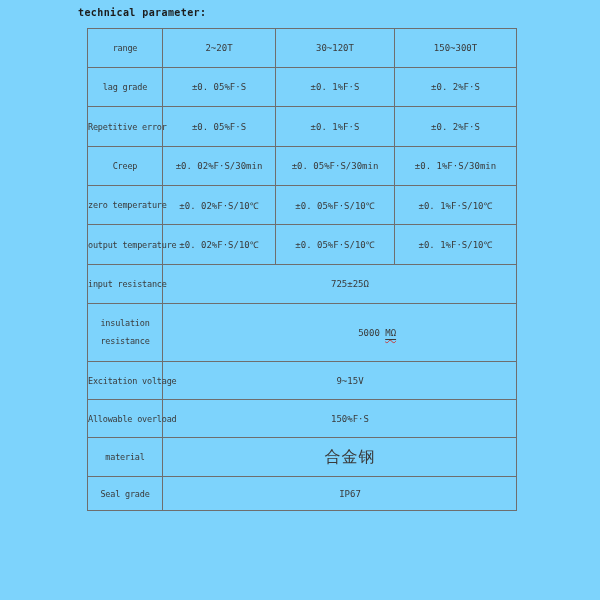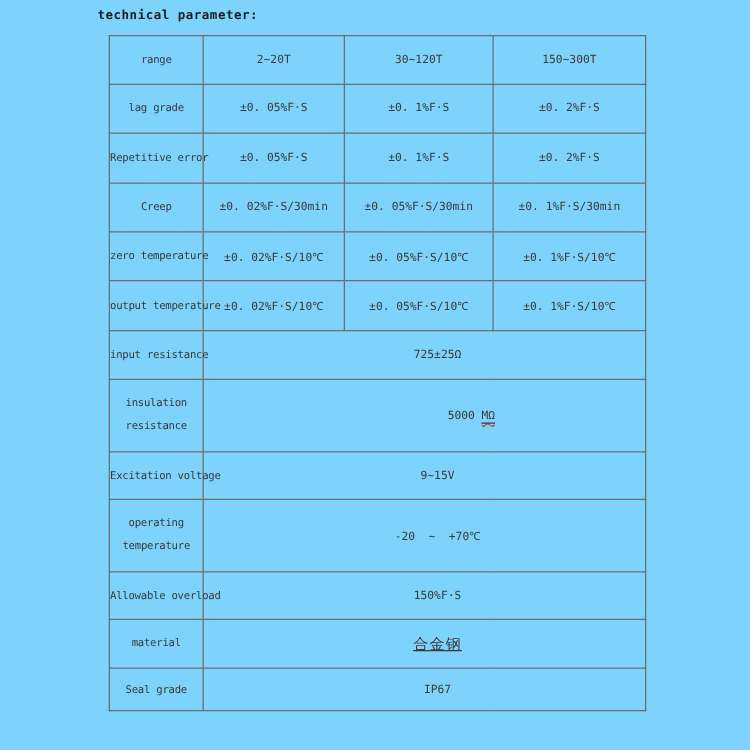--- a/index.html
+++ b/index.html
@@ -44,21 +44,21 @@
     white-space: nowrap;
     letter-spacing: -0.2px;
   }
   td.label .line { display: block; line-height: 2.1; text-align: center; }
   td.val { white-space: pre; padding-left: 21px; }
   tr.h38 td { height: 38px; }
   tr.h39 td { height: 39px; }
   tr.h57 td { height: 57px; }
   tr.h37 td { height: 37px; margin-left: 12px; }
   tr.h33 td { height: 33px; }
-  .cjk { font-size: 12px; letter-spacing: 1px; text-decoration: underline; }
+  .cjk { font-size: 16px; letter-spacing: 1px; }
   .u-wavy {
     text-decoration-line: underline;
     text-decoration-style: wavy;
     text-decoration-color: #c43c3c;
     text-underline-offset: 3px;
   }
   .u-solid {
     text-decoration-line: underline;
     text-decoration-style: solid;
     text-decoration-color: #3a3a3a;
@@ -136,27 +136,20 @@
         <td class="val" colspan="3">
           <span>5000 </span><span class="u-wavy"><span class="u-solid">MΩ</span></span>
         </td>
       </tr>
 
       <tr class="h37">
         <td class="label">Excitation voltage</td>
         <td class="val" colspan="3">9~15V</td>
       </tr>
 
-      <tr class="h57">
-        <td class="label">
-          <span class="line">operating</span>
-          <span class="line">temperature</span>
-        </td>
-        <td class="val" colspan="3">-20  ~  +70℃</td>
-      </tr>
 
       <tr class="h37">
         <td class="label">Allowable overload</td>
         <td class="val" colspan="3">150%F·S</td>
       </tr>
 
       <tr class="h38">
         <td class="label">material</td>
         <td class="val cjk" colspan="3">合金钢</td>
       </tr>

